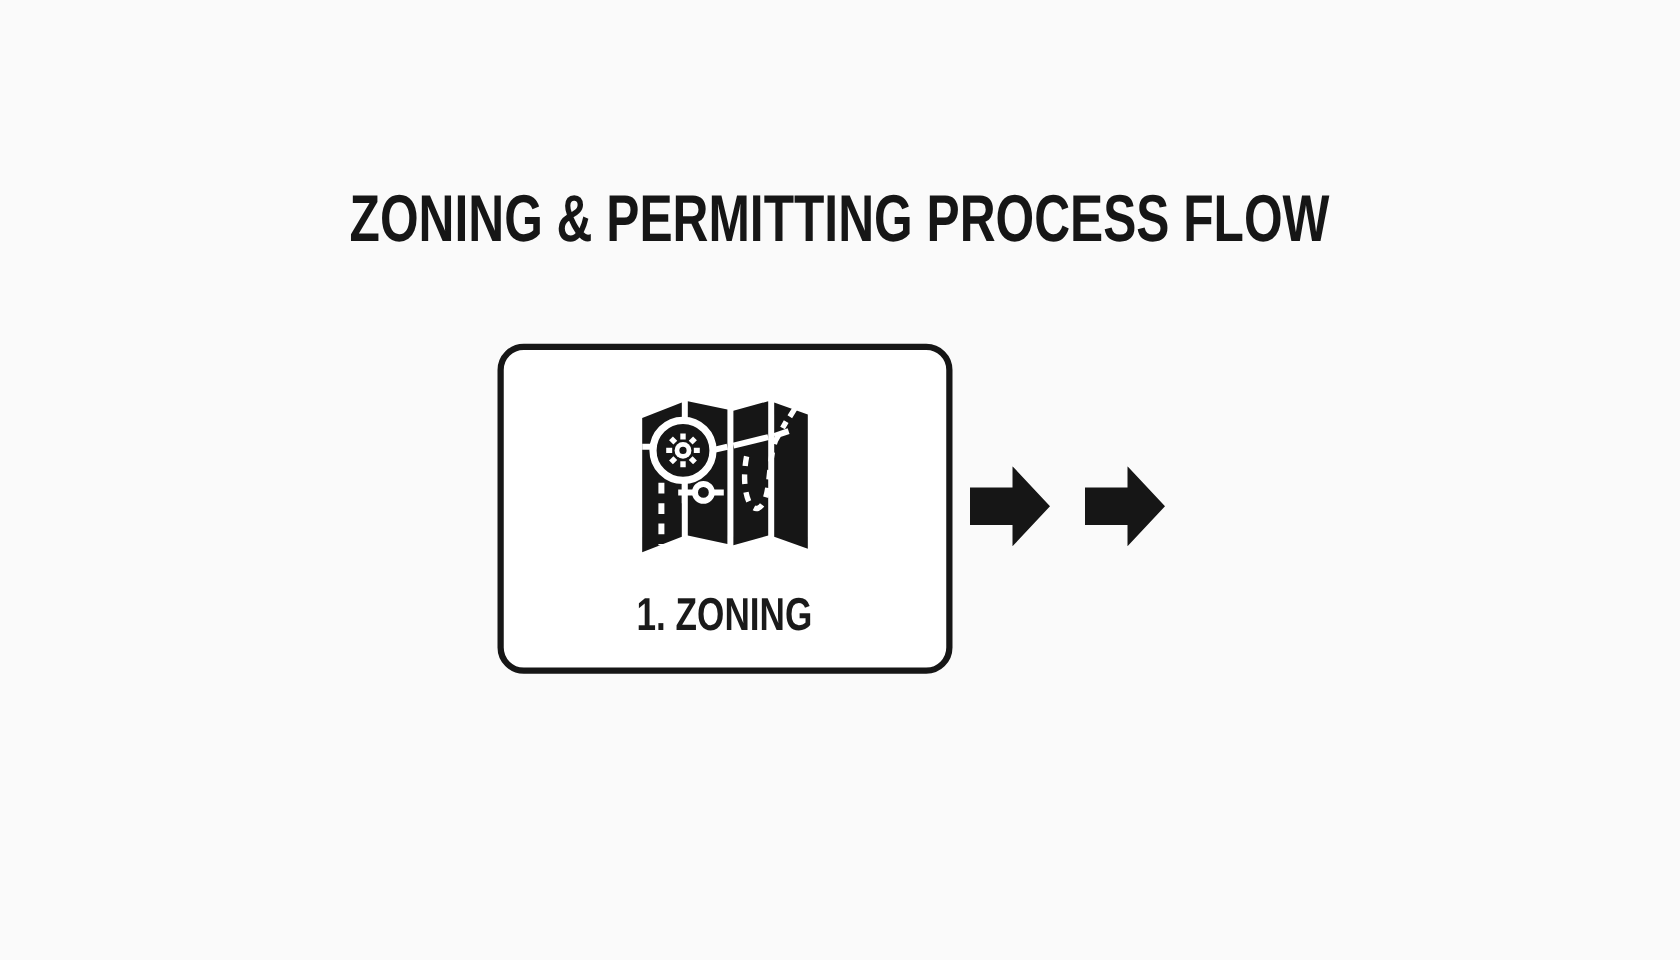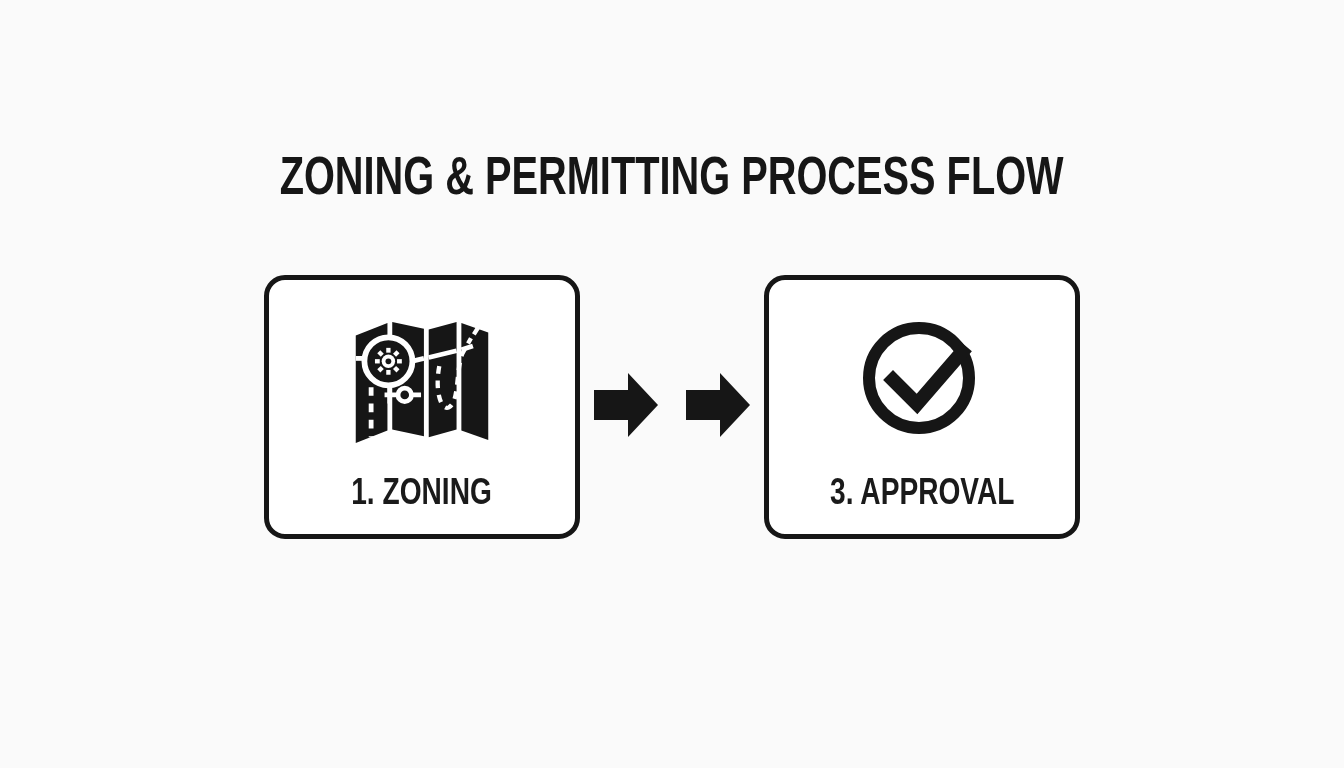--- a/index.html
+++ b/index.html
@@ -26,21 +26,21 @@
     letter-spacing:0px;
   }
   .flow-row{
     margin-top:68px;
     display:flex;
     align-items:center;
     justify-content:center;
   }
   .card{
     box-sizing:border-box;
-    width:316px;height:264px;
+    width:364px;height:264px;
     background:#ffffff;
     border:5px solid #161616;
     border-radius:21px;
     display:flex;flex-direction:column;align-items:center;
   }
   .icon-area{
     flex:1;
     display:flex;align-items:center;justify-content:center;
     padding-top:12px;
   }
@@ -115,26 +115,15 @@
       </svg>
     </div>
 
 
     <div class="connector">
       <svg width="64" height="64" viewBox="0 0 64 64" xmlns="http://www.w3.org/2000/svg">
         <path d="M0,17 H34 V0 L64,32 L34,64 V47 H0 Z" fill="#161616"></path>
       </svg>
     </div>
 
-    <div class="card">
-      <div class="icon-area">
-        <span>
-          <svg width="126" height="120" viewBox="0 0 126 120" xmlns="http://www.w3.org/2000/svg">
-            <circle cx="60" cy="58" r="50" fill="none" stroke="#161616" stroke-width="12"></circle>
-            <path d="M34,60 L58,84 L103,32" fill="none" stroke="#161616" stroke-width="14" stroke-linecap="square" stroke-linejoin="miter"></path>
-          </svg>
-        </span>
-      </div>
-      <div class="card-label">3. APPROVAL</div>
-    </div>
 
   </div>
 </div>
 
 </body></html>

